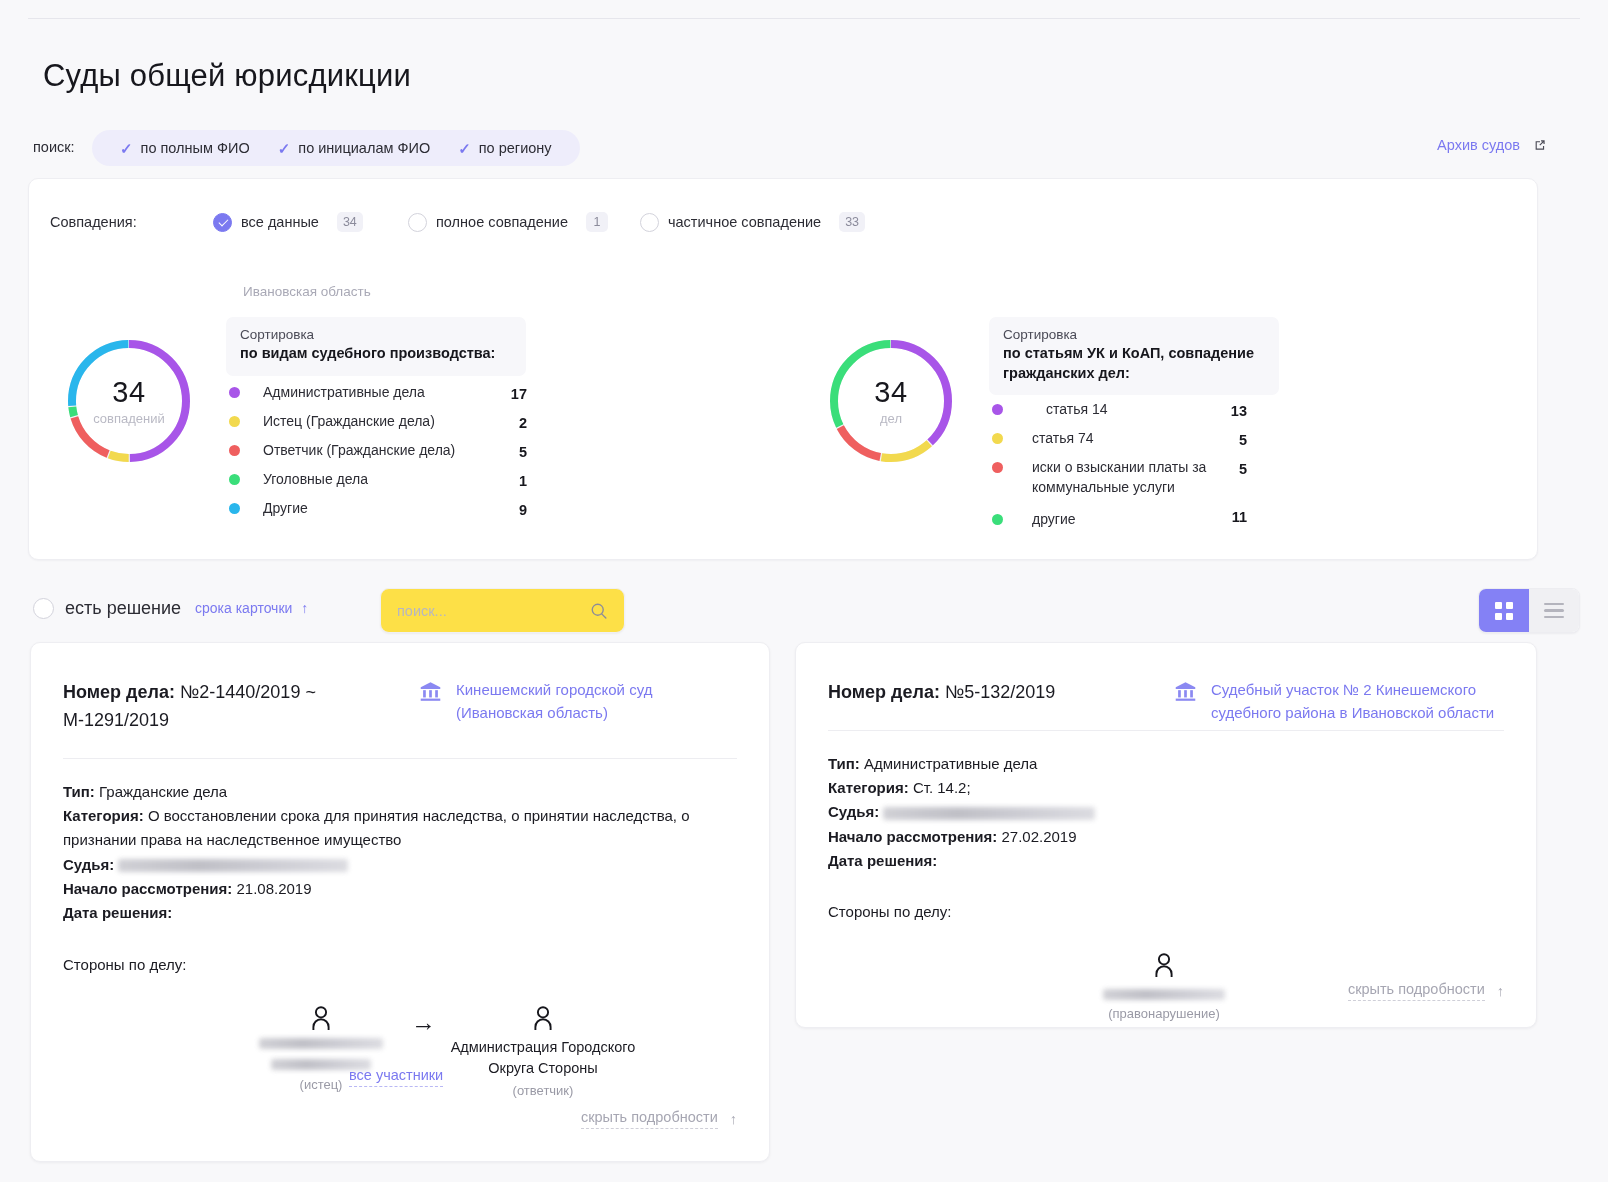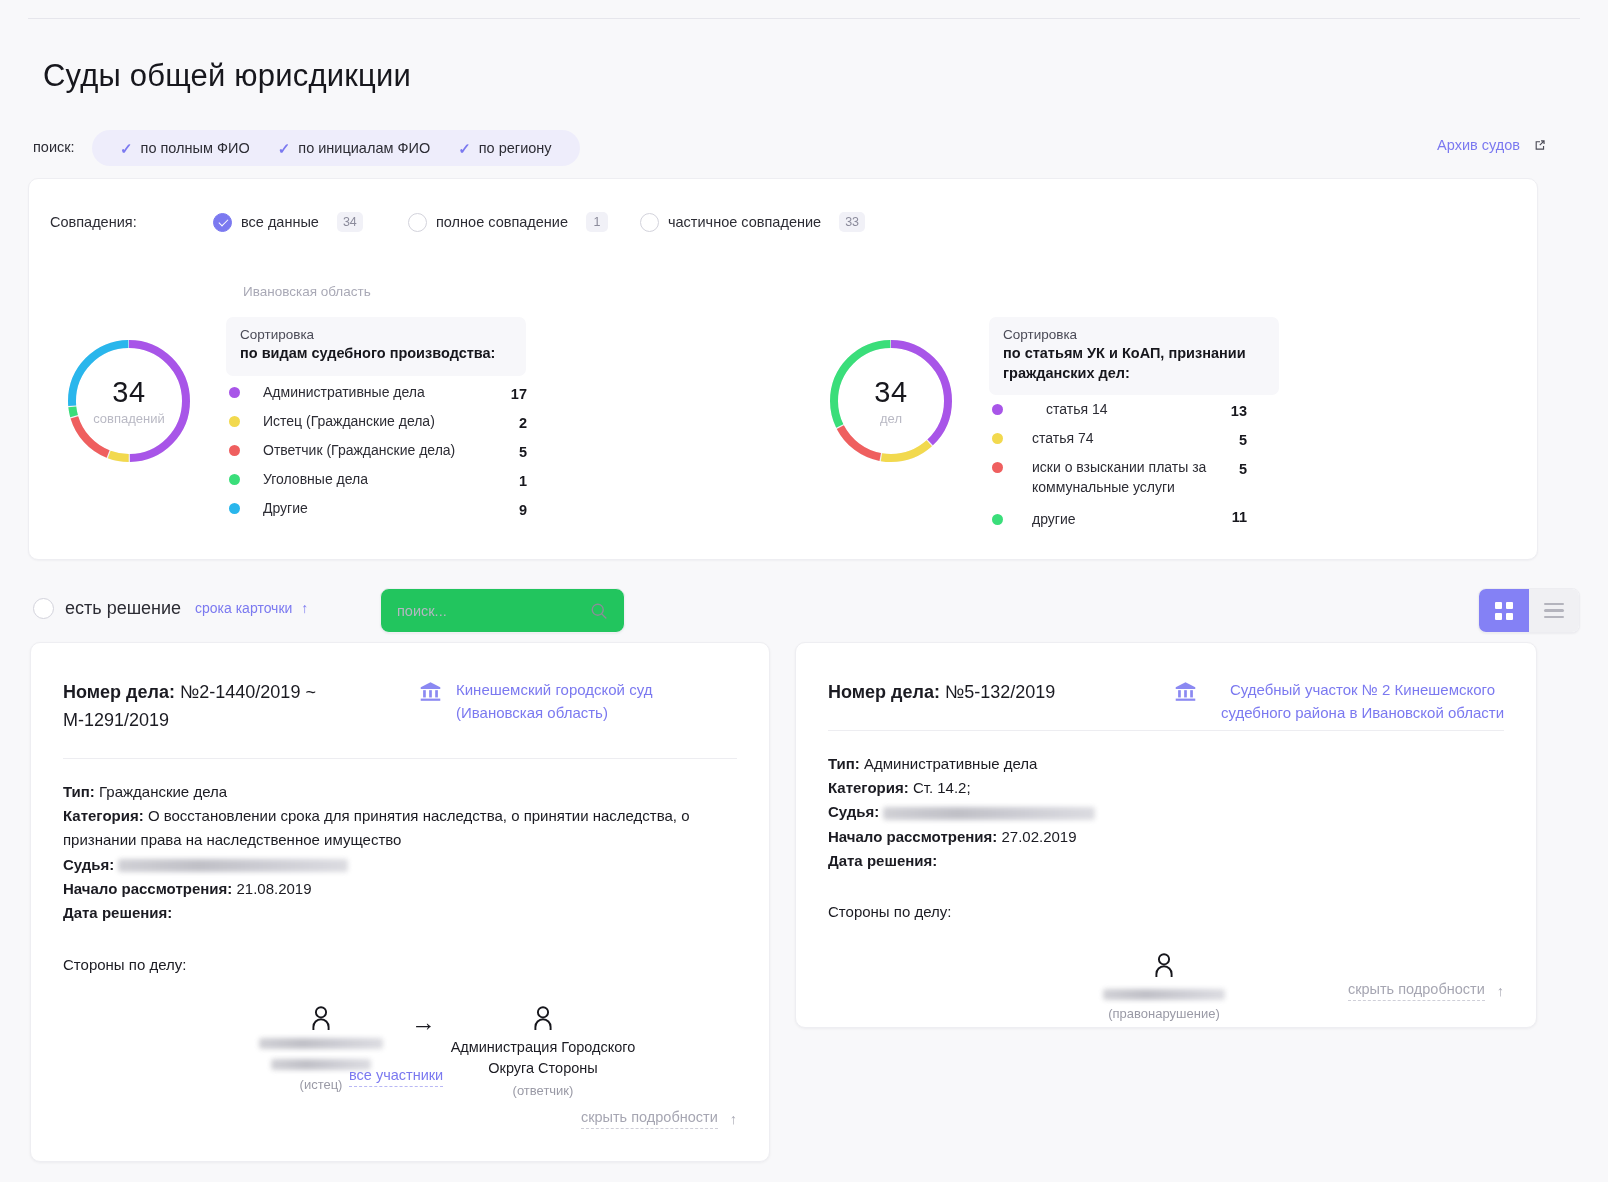--- a/index.html
+++ b/index.html
@@ -120,21 +120,21 @@
   .toolbar { position: absolute; top: 588px; left: 33px; right: 28px; height: 45px; }
   .tb-radio { position: absolute; left: 0; top: 10px; display: flex; align-items: center; gap: 11px; cursor: pointer; font-size: 18px; color: #2c2c34; }
   .tb-radio .radio { width: 21px; height: 21px; }
   .hide-cards {
     position: absolute; left: 162px; top: 12px;
     display: flex; align-items: center; gap: 9px;
     font-size: 14px; color: #7b79f0; cursor: pointer;
   }
   .searchbox {
     position: absolute; left: 347px; top: 0; width: 245px; height: 45px;
-    background: #22c55e; border-radius: 9px; border: 1px solid #f0f0f4;
+    background: #fde047; border-radius: 9px; border: 1px solid #f0f0f4;
     box-shadow: 0 1px 2px rgba(20,20,40,.05);
     display: flex; align-items: center; padding: 0 16px;
   }
   .searchbox input {
     border: none; outline: none; background: transparent; flex: 1;
     font-family: inherit; font-size: 14.5px; color: #2c2c34;
   }
   .searchbox input::placeholder { color: #b6b6c2; }
   .mag { width: 18px; height: 18px; flex: none; }
 
@@ -161,21 +161,21 @@
   #card-1 { left: 30px; top: 642px; width: 740px; height: 520px; }
   #card-2 { left: 795px; top: 642px; width: 742px; height: 386px; }
 
   .card-head { position: relative; padding: 36px 32px 0 32px; display: flex; }
   .case-no { font-size: 18px; line-height: 1.55; color: #1b1b22; max-width: 330px; }
   .case-no b { font-weight: 700; }
   .court {
     position: absolute; display: flex; gap: 14px; align-items: flex-start;
   }
   #card-1 .court { left: 388px; top: 36px; width: 300px; }
-  #card-2 .court { left: 378px; top: 36px; width: 340px; text-align: center; }
+  #card-2 .court { left: 378px; top: 36px; width: 340px; }
   .court-ico { width: 23px; height: 23px; flex: none; margin-top: 1px; }
   .court-name { font-size: 15px; line-height: 1.5; color: #7b79f0; cursor: pointer; }
 
   .divider { height: 1px; background: #ededf1; margin: 23px 32px 0 32px; }
 
   .meta { padding: 21px 32px 0 32px; font-size: 15px; line-height: 1.62; color: #1b1b22; }
   .meta b { font-weight: 700; }
   .redact {
     display: inline-block; vertical-align: middle;
     background: linear-gradient(90deg,#c9c9cf,#b5b5bd 35%,#c7c7cf 70%,#d6d6dc);
@@ -325,21 +325,21 @@
         </svg>
         <div class="donut-center">
           <span class="donut-num">34</span>
           <span class="donut-cap">дел</span>
         </div>
       </div>
     </div>
 
     <div class="sort-head" style="left:960px; top:138px; width:290px;">
       <div class="l1">Сортировка</div>
-      <div class="l2">по статьям УК и КоАП, признании гражданских дел:</div>
+      <div class="l2">по статьям УК и КоАП, совпадение гражданских дел:</div>
     </div>
 
     <div class="legend" style="left:963px; top:220px; width:255px;">
       <div class="legend-row">
         <span class="dot" style="background:#a855e8"></span>
         <span class="legend-text" style="margin-left:43px;">статья 14</span>
         <span class="legend-val" style="top:4px;">13</span>
       </div>
       <div class="legend-row">
         <span class="dot" style="background:#f2d94e"></span>

